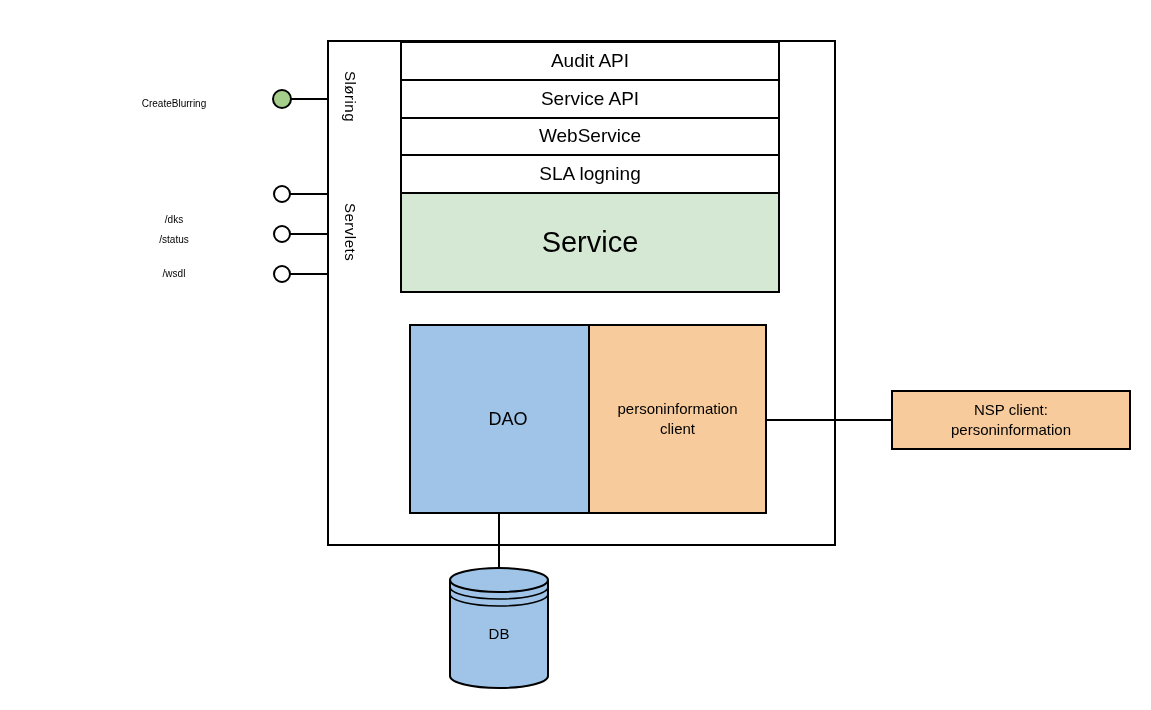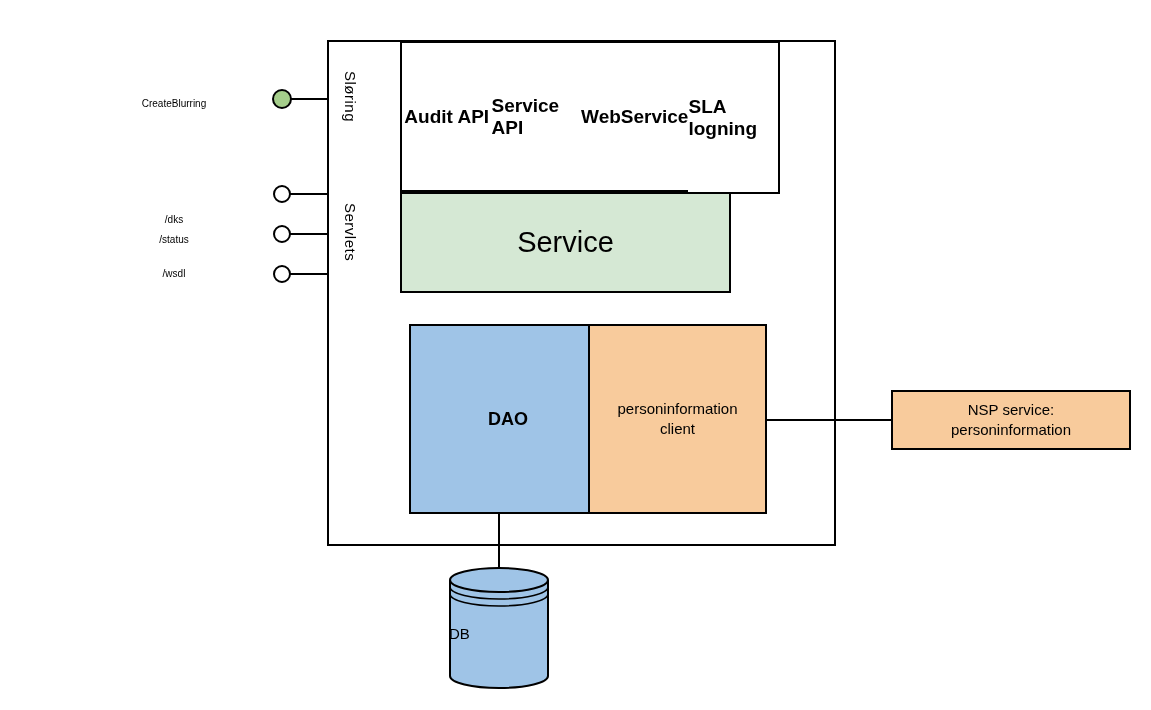--- a/index.html
+++ b/index.html
@@ -23,42 +23,41 @@
     text-align: center;
   }
 
   
   #outer-box { left: 327px; top: 40px; width: 509px; height: 506px; background: transparent; }
 
   
   #api-stack {
     left: 400px; top: 41px; width: 380px; height: 153px;
     position: absolute; border: 2px solid #000; background: #fff;
-    display: flex; flex-direction: row; font-weight: bold;
+    display: flex; flex-direction: column;
   }
   .api-row {
     flex: 1;
     display: flex; align-items: center; justify-content: center;
     font-size: 19px;
     border-bottom: 2px solid #000;
     background: #fff;
   }
   .api-row:last-child { border-bottom: none; }
 
   #service-box {
-    left: 400px; top: 192px; width: 331px; height: 101px;
+    left: 400px; top: 192px; width: 380px; height: 101px;
     background: #d5e8d4;
     font-size: 29px;
   }
 
   #dao-box {
     left: 409px; top: 324px; width: 198px; height: 190px;
     background: #9fc4e7;
     font-size: 18px;
-    font-weight: bold;
   }
   #client-box {
     left: 588px; top: 324px; width: 179px; height: 190px;
     background: #f8cb9c;
     font-size: 15px;
     white-space: pre-line;
     line-height: 1.35;
   }
   #nsp-box {
     left: 891px; top: 390px; width: 240px; height: 60px;
@@ -113,21 +112,21 @@
     letter-spacing: 0.5px;
   }
   #sloring-label  { top: 57px;  height: 80px; }
   #servlets-label { top: 190px; height: 84px; }
 
   
   #db-cylinder { left: 449px; top: 566px; width: 100px; height: 124px; position: absolute; }
   #db-label {
     position: absolute;
     left: 449px; top: 625px; width: 100px;
-    text-align: left;
+    text-align: center;
     font-size: 15px;
   }
 </style>
 </head>
 <body>
 
 <div class="canvas">
 
   <div class="shape" id="outer-box"></div>
 
@@ -140,21 +139,21 @@
     <div class="api-row">WebService</div>
     <div class="api-row">SLA logning</div>
   </div>
 
   <div class="shape" id="service-box">Service</div>
 
   <div class="shape" id="dao-box">DAO</div>
   <div class="shape" id="client-box">personinformation
 client</div>
 
-  <div class="shape" id="nsp-box">NSP service:
+  <div class="shape" id="nsp-box">NSP client:
 personinformation</div>
 
   <div class="hline" id="line-createblurring"></div>
   <div class="hline" id="line-status"></div>
   <div class="hline" id="line-dks"></div>
   <div class="hline" id="line-wsdl"></div>
   <div class="hline" id="line-nsp"></div>
   <div class="vline" id="line-db"></div>
 
   <div class="circle" id="circle-createblurring"></div>

